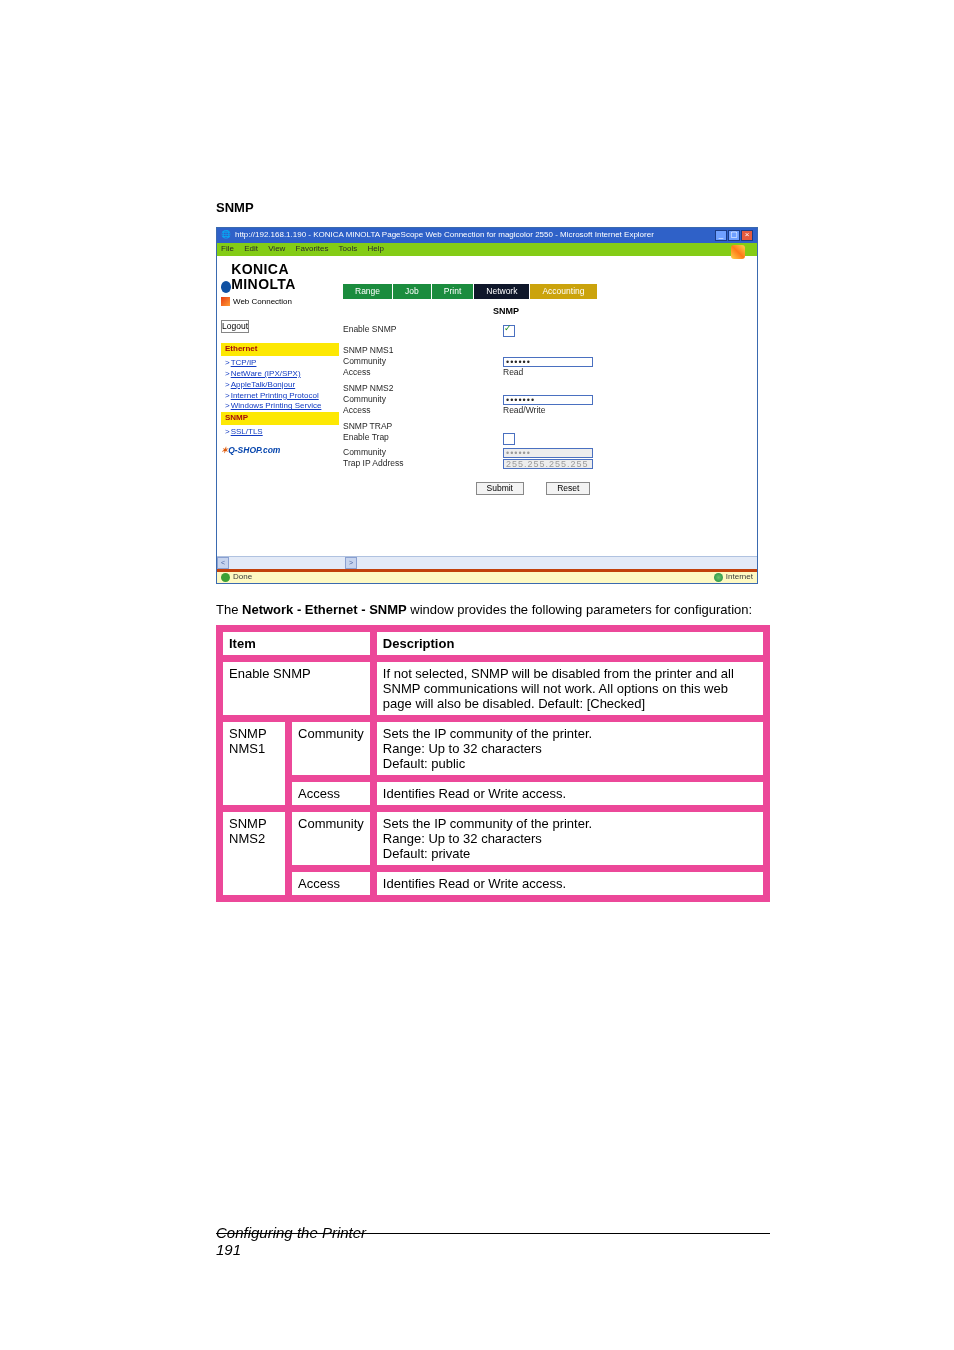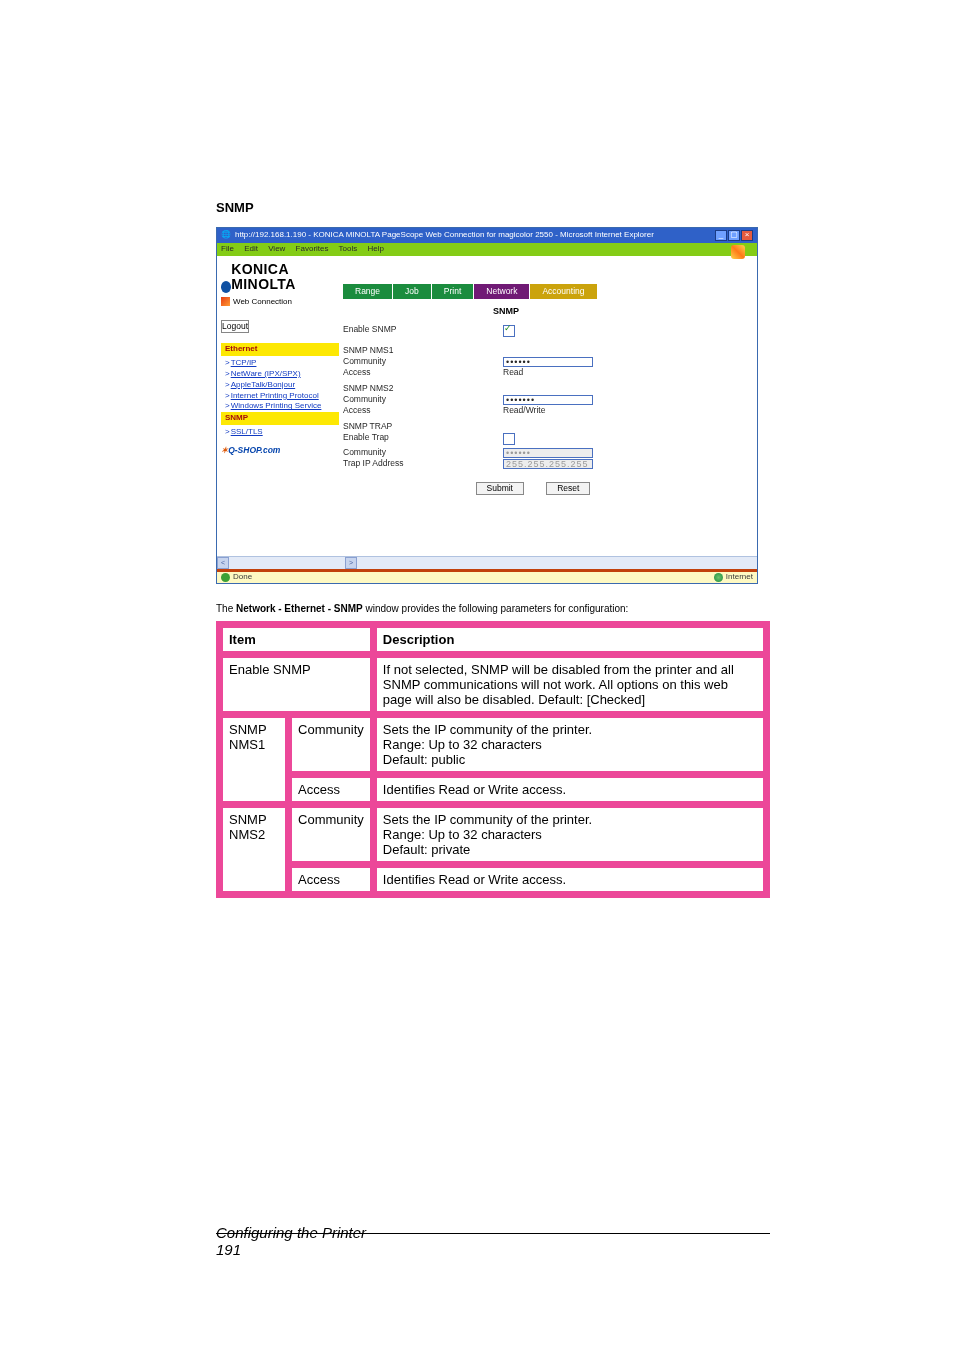--- a/index.html
+++ b/index.html
@@ -165,21 +165,21 @@
     margin-top: 22px;
     display: flex;
     font-size: 8.5px;
   }
   .tab {
     padding: 3px 12px;
     color: #fff;
     background: #1b8c3e;
     margin-right: 1px;
   }
-  .tab.netsel { background: #701a75; }
+  .tab.netsel { background: #0f172a; }
   .tab.acc { background: #cba30c; }
 
   .snmp-title {
     font-weight: bold;
     font-size: 9px;
     margin: 8px 0 8px 150px;
   }
 
   .form-row {
     display: flex;
@@ -268,21 +268,21 @@
     box-sizing: border-box;
     font-size: 7px;
     text-align: center;
     line-height: 10px;
     color:#4b63a4;
   }
   .hscroll .ar.right { left: 128px; }
 
   
   .explain {
-    font-size: 10px;
+    font-size: 13px;
     margin: 0 0 6px 0;
     line-height: 1.3;
   }
 
   
   table.spec {
     border-collapse: collapse;
     width: 100%;
     font-size: 13px;
   }

